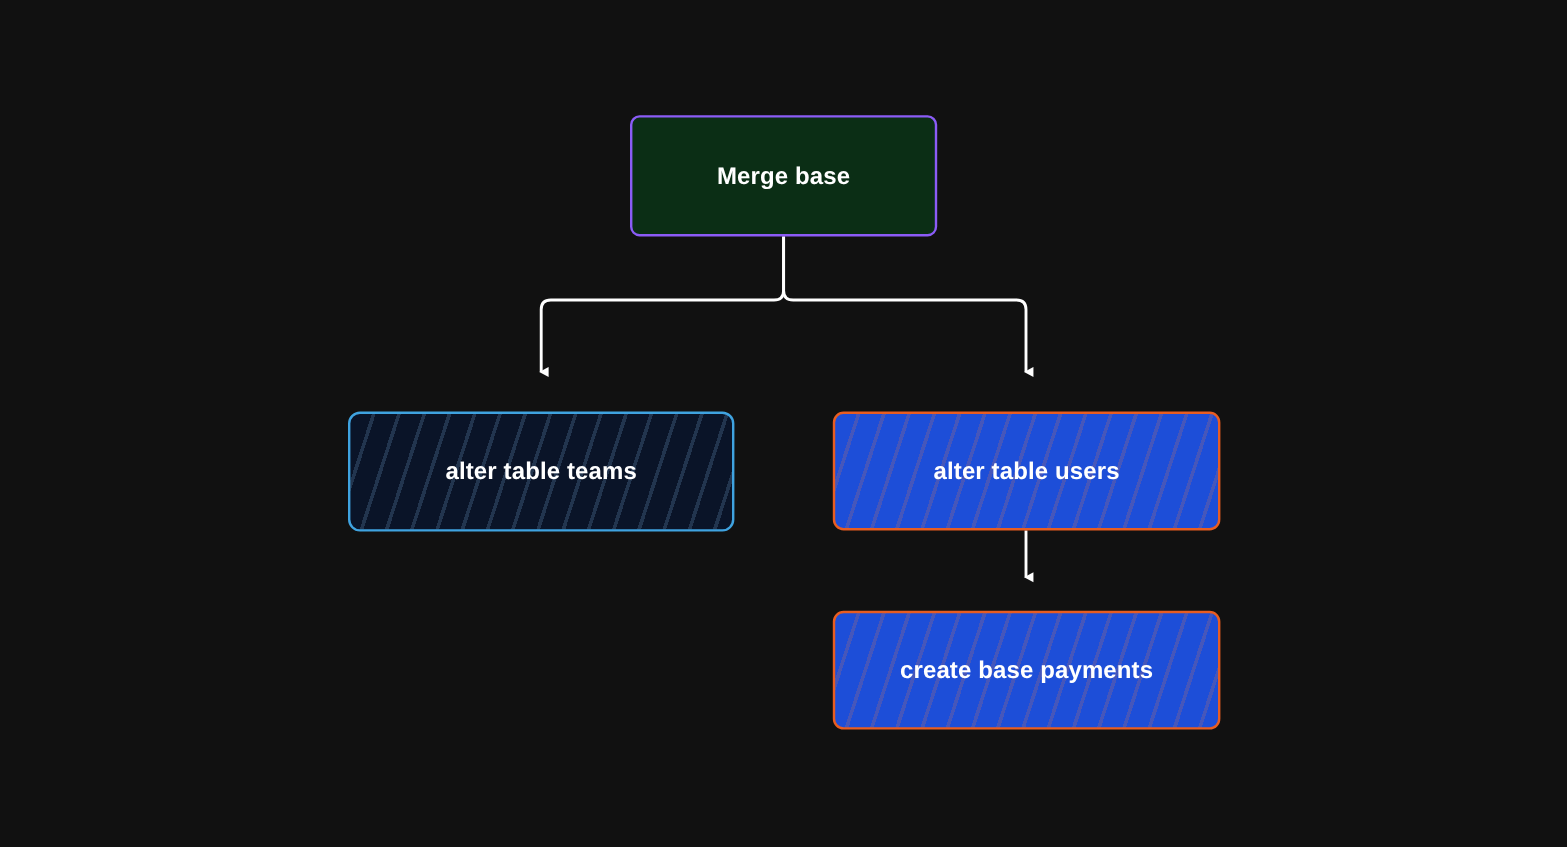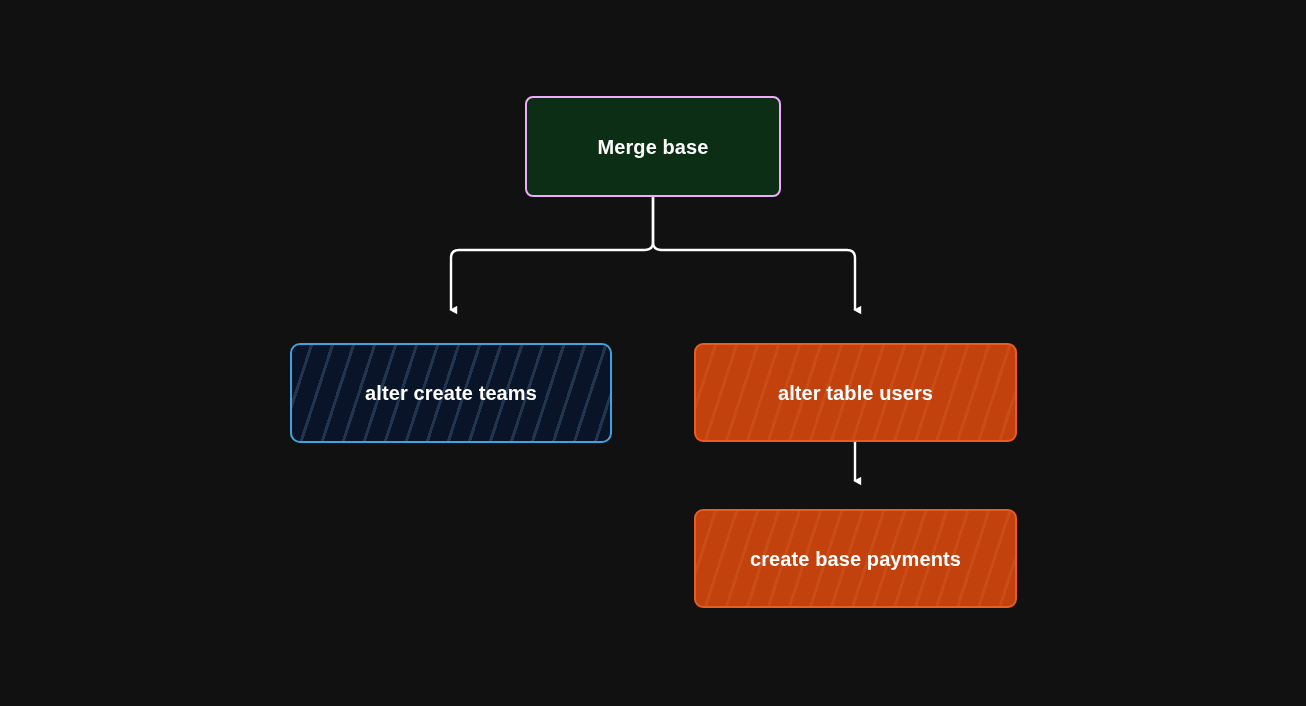--- a/index.html
+++ b/index.html
@@ -44,21 +44,21 @@
     z-index: 3;
     white-space: nowrap;
   }
 
   
   .node-green {
     left: 525px;
     top: 96px;
     width: 256px;
     height: 101px;
-    border: 2px solid #f0abfc;
+    border: 2px solid #8b5cf6;
     background: #0b2e15;
     border-radius: 8px;
   }
 
   
   .node-hatch::before {
     content: "";
     position: absolute;
     left: 0; top: 0; right: 0; bottom: 0;
     border-radius: 7px;
@@ -83,21 +83,21 @@
       rgba(120,170,215,0.22) 17px,
       rgba(120,170,215,0.22) 20px
     );
   }
 
   .node-orange {
     left: 694px;
     width: 323px;
     height: 99px;
     border: 2px solid #e85d21;
-    background: #c2410c;
+    background: #1d4ed8;
     border-radius: 9px;
   }
   .node-orange::before {
     background-image: repeating-linear-gradient(
       108deg,
       rgba(255,255,255,0) 0px,
       rgba(255,255,255,0) 17px,
       rgba(232,120,70,0.20) 17px,
       rgba(232,120,70,0.20) 20px
     );
@@ -122,21 +122,21 @@
     <path d="M 653 197 L 653 242 Q 653 250 661 250 L 847 250 Q 855 250 855 258 L 855 310" fill="none" stroke="#ffffff" stroke-width="2.4" stroke-linecap="butt" marker-end="url(#arrowhead)"></path>
 
     <path d="M 855 442 L 855 481" fill="none" stroke="#ffffff" stroke-width="2.4" stroke-linecap="butt" marker-end="url(#arrowhead)"></path>
   </svg>
 
   <div class="node node-green">
     <span class="node-label">Merge base</span>
   </div>
 
   <div class="node node-hatch node-blue">
-    <span class="node-label">alter create teams</span>
+    <span class="node-label">alter table teams</span>
   </div>
 
   <div class="node node-hatch node-orange node-orange-1">
     <span class="node-label">alter table users</span>
   </div>
 
   <div class="node node-hatch node-orange node-orange-2">
     <span class="node-label">create base payments</span>
   </div>
 

